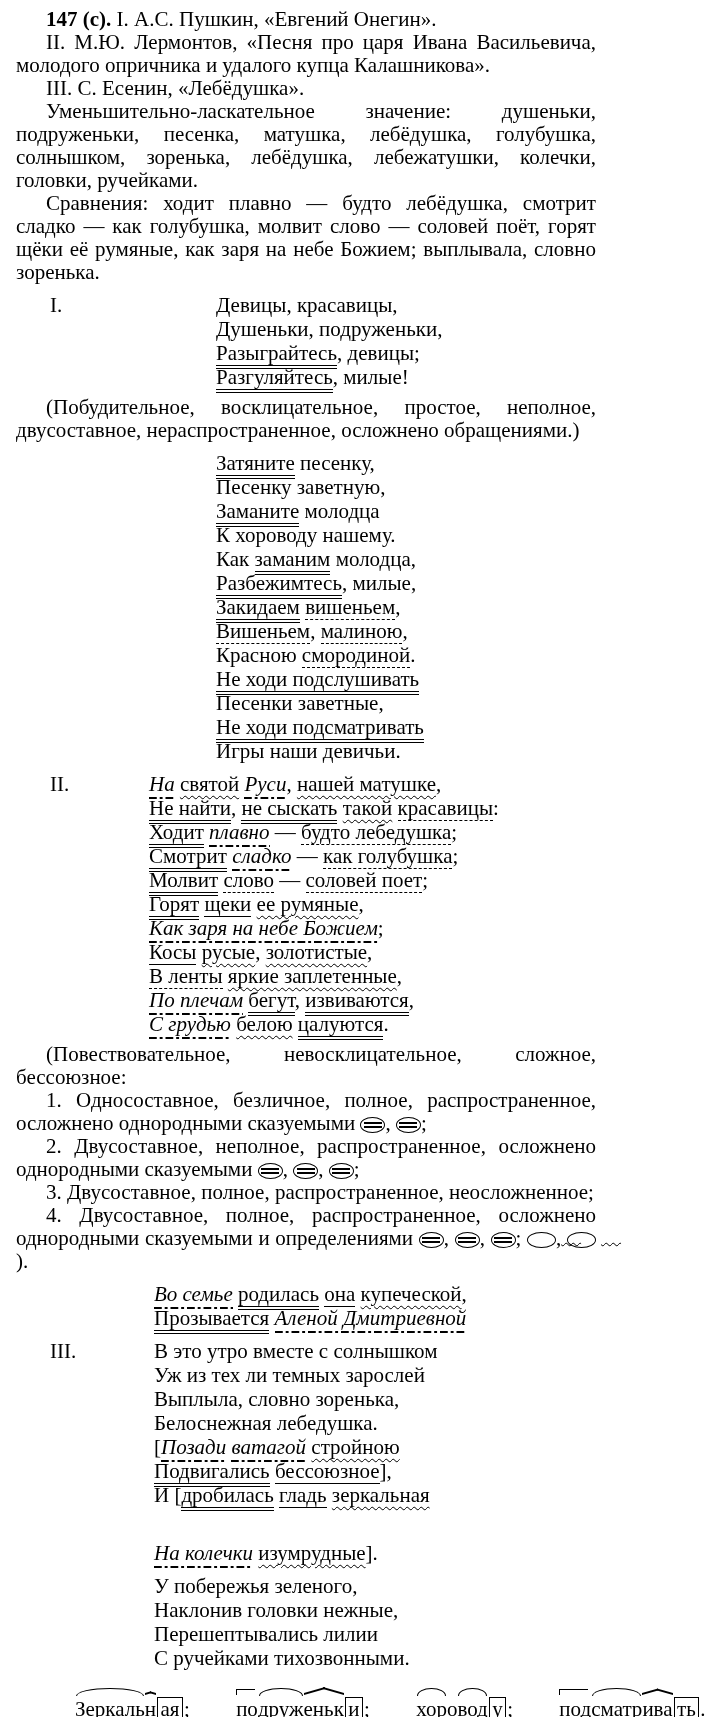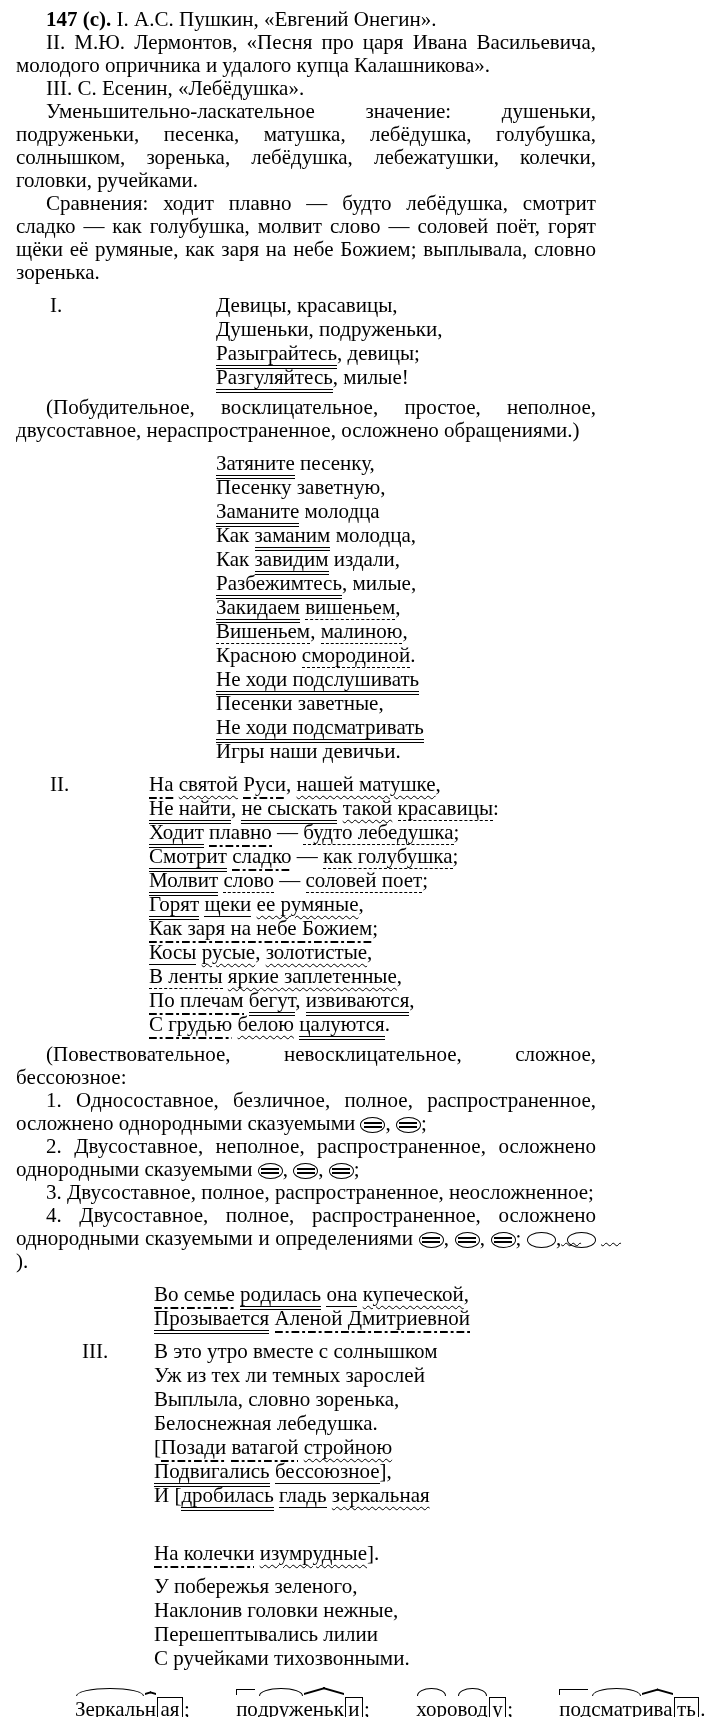--- a/index.html
+++ b/index.html
@@ -12,21 +12,21 @@
   }
   p.para { margin:0; text-indent:30px; text-align:justify; }
   .b { font-weight:bold; }
 
   
   .u-s { border-bottom:1.6px solid #000; }                 
   .u-p { border-bottom:4.5px double #000; }                
   .u-o { border-bottom:1.6px dashed #000; }                
   .u-a { padding-bottom:2.5px;                              
          background-image:repeating-linear-gradient(90deg,#000 0 8px,transparent 8px 11px,#000 11px 13.5px,transparent 13.5px 16.5px);
-         background-repeat:repeat-x; background-size:16.5px 1.6px; background-position:left bottom; }
+         background-repeat:repeat-x; background-size:16.5px 1.6px; background-position:left bottom;font-style:italic; }
   .u-d { text-decoration-line:underline; text-decoration-style:wavy;  
          text-decoration-thickness:1.1px; text-underline-offset:3.5px; }
 
   .poem { position:relative; margin:9px 0 7px 0; }
   .poem .line { line-height:24px; }
   .roman { position:absolute; top:1px; }
   .gap-before { margin-top:34px; }
 
   
   .sym { display:inline-block; width:25px; height:16px; border:1.7px solid #000;
@@ -71,22 +71,22 @@
         <div class="line"><span>Девицы, красавицы,</span></div>
         <div class="line"><span>Душеньки, подруженьки,</span></div>
         <div class="line"><span class="u-p">Разыграйтесь</span><span>, девицы;</span></div>
         <div class="line"><span class="u-p">Разгуляйтесь</span><span>, милые!</span></div>
       </div>
       <p class="para"><span>(Побудительное, восклицательное, простое, неполное, двусоставное, нераспространенное, осложнено обращениями.)</span></p>
       <div class="poem" style="margin-left: 200px;">
         <div class="line"><span class="u-p">Затяните</span><span> песенку,</span></div>
         <div class="line"><span>Песенку заветную,</span></div>
         <div class="line"><span class="u-p">Заманите</span><span> молодца</span></div>
+        <div class="line"><span>К хороводу нашему.</span></div>
         <div class="line"><span>Как </span><span class="u-p">заманим</span><span> молодца,</span></div>
-        <div class="line"><span>Как </span><span class="u-p">завидим</span><span> издали,</span></div>
         <div class="line"><span class="u-p">Разбежимтесь</span><span>, милые,</span></div>
         <div class="line"><span class="u-p">Закидаем</span><span> </span><span class="u-o">вишеньем</span><span>,</span></div>
         <div class="line"><span class="u-o">Вишеньем</span><span>, </span><span class="u-o">малиною</span><span>,</span></div>
         <div class="line"><span>Красною </span><span class="u-o">смородиной</span><span>.</span></div>
         <div class="line"><span class="u-p">Не ходи подслушивать</span></div>
         <div class="line"><span>Песенки заветные,</span></div>
         <div class="line"><span class="u-p">Не ходи подсматривать</span></div>
         <div class="line"><span>Игры наши девичьи.</span></div>
       </div>
       <div class="poem" style="margin-left: 133px;">
@@ -106,21 +106,21 @@
       <p class="para"><span>(Повествовательное, невосклицательное, сложное, бессоюзное:</span></p>
       <p class="para"><span>1. Односоставное, безличное, полное, распространенное, осложнено однородными сказуемыми </span><span class="sym sym-pred"></span><span>, </span><span class="sym sym-pred"></span><span>;</span></p>
       <p class="para"><span>2. Двусоставное, неполное, распространенное, осложнено однородными сказуемыми </span><span class="sym sym-pred"></span><span>, </span><span class="sym sym-pred"></span><span>, </span><span class="sym sym-pred"></span><span>;</span></p>
       <p class="para"><span>3. Двусоставное, полное, распространенное, неосложненное;</span></p>
       <p class="para"><span>4. Двусоставное, полное, распространенное, осложнено однородными сказуемыми и определениями </span><span class="sym sym-pred"></span><span>, </span><span class="sym sym-pred"></span><span>, </span><span class="sym sym-pred"></span><span>; </span><span class="sym sym-def"></span><span>, </span><span class="sym sym-def"></span><span>).</span></p>
       <div class="poem" style="margin-left: 138px;">
         <div class="line"><span class="u-a">Во семье</span><span> </span><span class="u-p">родилась</span><span> </span><span class="u-s">она</span><span> </span><span class="u-d">купеческой</span><span>,</span></div>
         <div class="line"><span class="u-p">Прозывается</span><span> </span><span class="u-a">Аленой Дмитриевной</span></div>
       </div>
       <div class="poem" style="margin-left: 138px;">
-        <span class="roman" style="left: -104px; margin-left: 32px;">III.</span>
+        <span class="roman" style="left: -104px;">III.</span>
         <div class="line"><span>В это утро вместе с солнышком</span></div>
         <div class="line"><span>Уж из тех ли темных зарослей</span></div>
         <div class="line"><span>Выплыла, словно зоренька,</span></div>
         <div class="line"><span>Белоснежная лебедушка.</span></div>
         <div class="line"><span>[</span><span class="u-a">Позади</span><span> </span><span class="u-a">ватагой</span><span> </span><span class="u-d">стройною</span></div>
         <div class="line"><span class="u-p">Подвигались</span><span> </span><span class="u-s">бессоюзное</span><span>],</span></div>
         <div class="line"><span>И [</span><span class="u-p">дробилась</span><span> </span><span class="u-s">гладь</span><span> </span><span class="u-d">зеркальная</span></div>
         <div class="line gap-before"><span class="u-a">На колечки</span><span> </span><span class="u-d">изумрудные</span><span>].</span></div>
       </div>
       <div class="poem" style="margin-left: 138px;">

